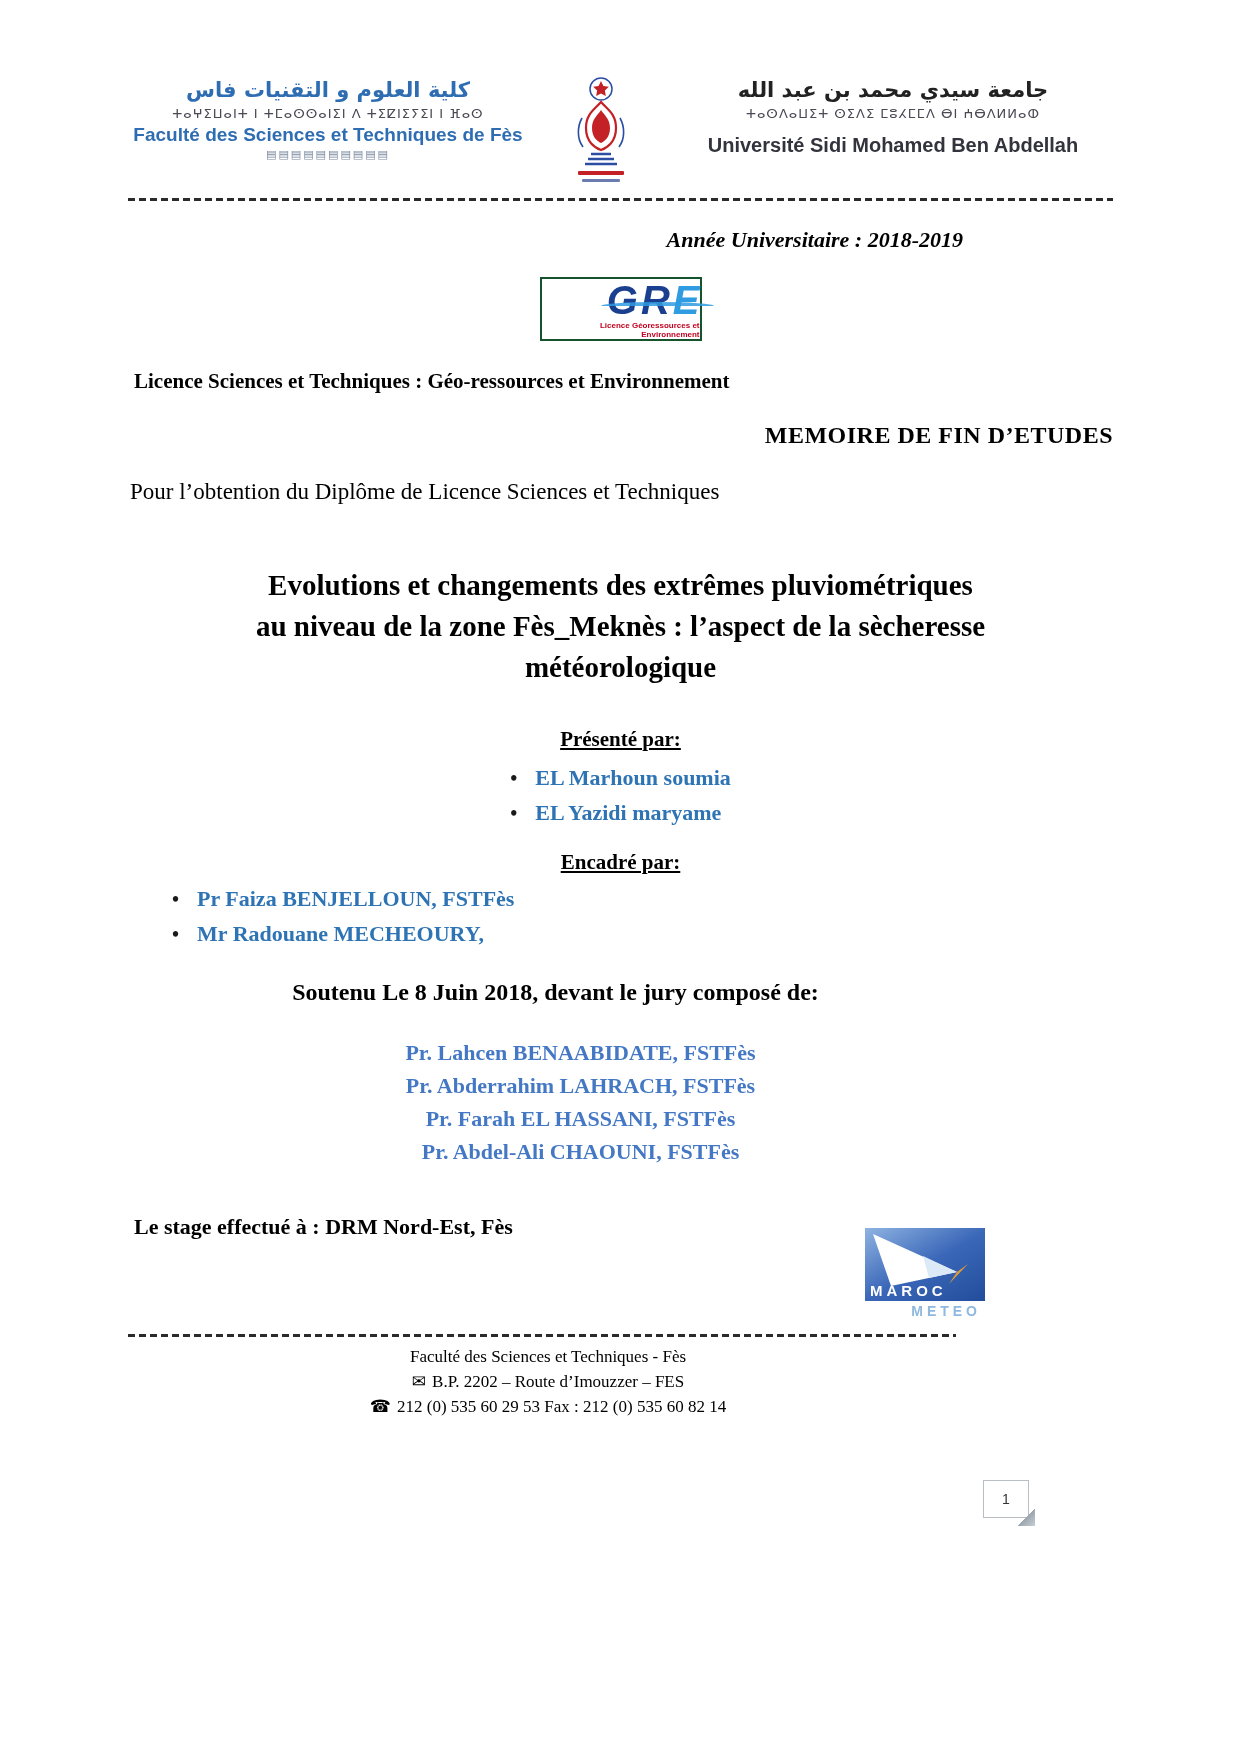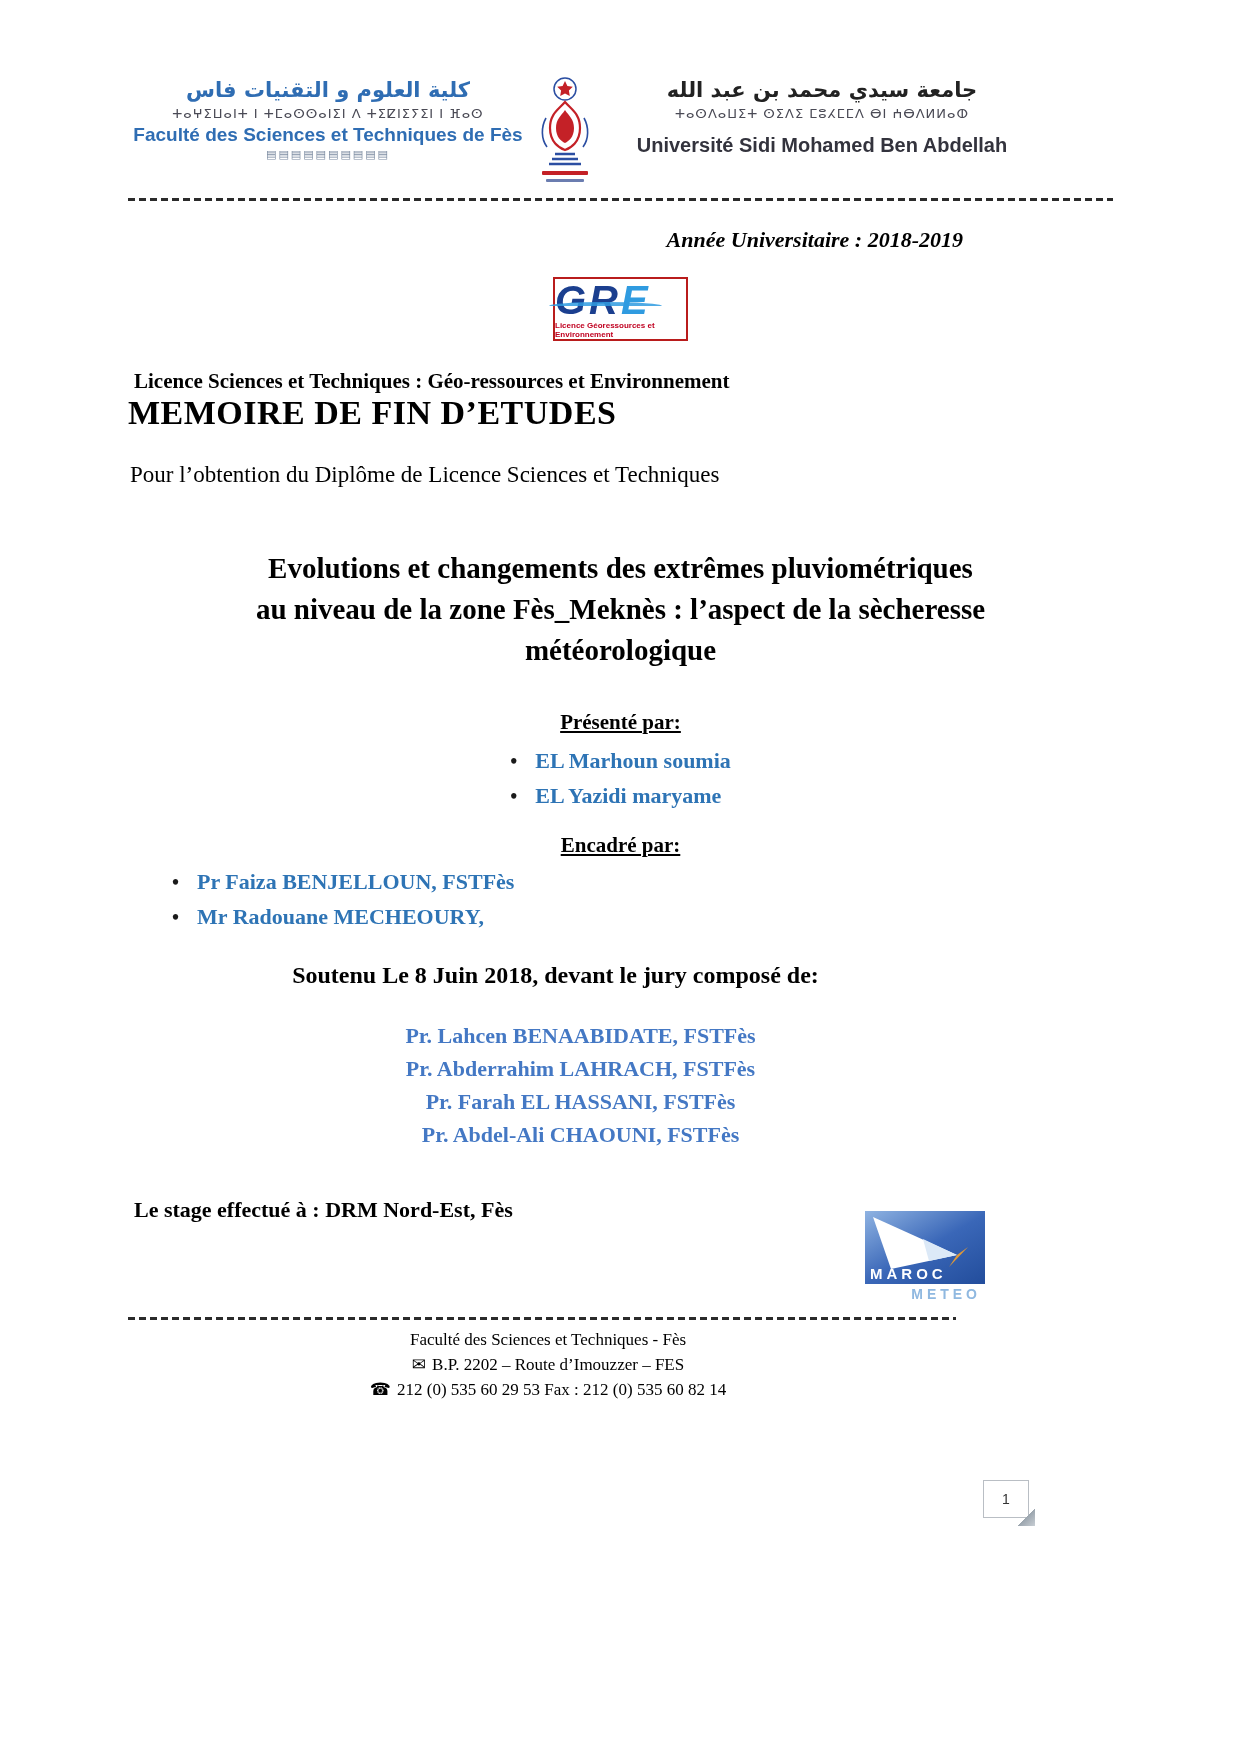--- a/index.html
+++ b/index.html
@@ -5,21 +5,21 @@
   * { margin:0; padding:0; box-sizing:border-box; }
   html,body { background:#fff; }
   body {
     width:1241px; height:1754px; position:relative;
     font-family:"Liberation Serif", serif; color:#000;
     overflow:hidden;
   }
   .page { position:absolute; inset:0; padding:78px 128px 0 128px; }
 
   
-  .letterhead { display:flex; align-items:flex-start; }
+  .letterhead { display:flex; justify-content:space-between; align-items:flex-start; }
   .lh-left  { width:400px; text-align:center; }
   .lh-right { width:440px; text-align:center; }
   .ar-left  { font-family:"DejaVu Sans", sans-serif; font-size:21px; font-weight:bold; color:#2f6db3; }
   .ar-right { font-family:"DejaVu Sans", sans-serif; font-size:21px; font-weight:bold; color:#222; }
   .tf { font-family:"DejaVu Sans", sans-serif; font-size:13px; color:#4a4a55; margin-top:4px; letter-spacing:1px; }
   .fr-left  { font-family:"Liberation Sans", sans-serif; font-weight:bold; font-size:19px; color:#2f6db3; margin-top:3px; }
   .fr-right { font-family:"Liberation Sans", sans-serif; font-weight:bold; font-size:20px; color:#33333d; margin-top:13px; }
   .decor { font-family:"DejaVu Sans", sans-serif; font-size:11px; color:#7a8aa0; letter-spacing:2px; margin-top:2px; }
   .lh-logo { width:74px; flex:0 0 auto; margin-top:-4px; }
 
@@ -32,35 +32,35 @@
     height:3px; width:828px; margin-top:14px;
     background:repeating-linear-gradient(to right,#2b2b2b 0 7px, transparent 7px 11px);
   }
 
   
   .year { text-align:right; padding-right:150px; margin-top:26px;
           font-weight:bold; font-style:italic; font-size:22px; }
 
   
   .gre-wrap { display:flex; justify-content:center; margin-top:24px; }
-  .gre-box  { width:135px; height:64px; border:2px solid #b91c1c; background:#fff;
-              position:relative; text-align:left; padding-top:1px; }
+  .gre-box  { width:162px; height:64px; border:2px solid #14532d; background:#fff;
+              position:relative; text-align:right; padding-top:1px; }
   .gre-letters { position:relative; line-height:1; display:inline-block; }
   .gre-gr { font-family:"Liberation Sans", sans-serif; font-weight:bold; font-style:italic;
             font-size:40px; color:#1b3f8f; letter-spacing:3px; }
   .gre-e  { font-family:"Liberation Sans", sans-serif; font-weight:bold; font-style:italic;
             font-size:40px; color:#2f9be0; }
   .gre-underline { position:absolute; left:-6px; right:-14px; top:22px; height:4px;
                    background:#2f9be0; border-radius:50% 50% 0 0 / 100% 100% 0 0; opacity:.85; }
   .gre-caption { font-family:"Liberation Sans", sans-serif; font-weight:bold;
                  font-size:8px; color:#c00020; margin-top:1px; }
 
   
   .degree  { margin-top:28px; font-weight:bold; font-size:21px; padding-left:6px; }
-  .memoire { text-align:left; font-size:34px; font-weight:bold; letter-spacing:.5px; }
+  .memoire { text-align:right; margin-top:28px; font-size:24px; font-weight:bold; letter-spacing:.5px; }
   .purpose { margin-top:30px; font-size:23px; padding-left:2px; }
   .thesis  { margin-top:60px; text-align:center; font-weight:bold; font-size:29px; line-height:1.42; }
 
   .section-head { text-align:center; font-size:21px; font-weight:bold;
                   text-decoration:underline; }
   .head-presente { margin-top:38px; }
   .head-encadre  { margin-top:20px; }
 
   ul.names { list-style:none; }
   ul.names li { font-weight:bold; color:#2e74b5; font-size:22px; line-height:1.6; }

